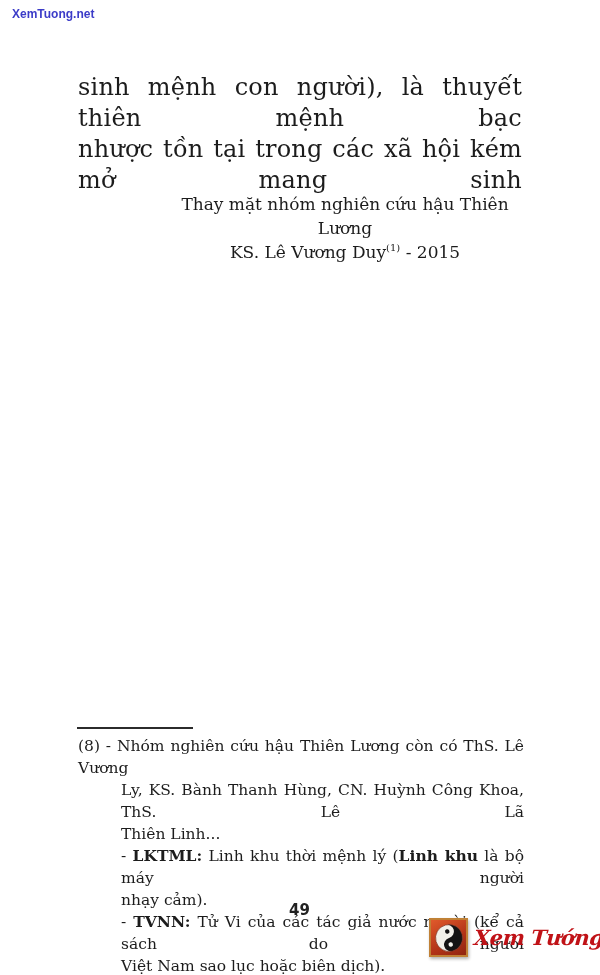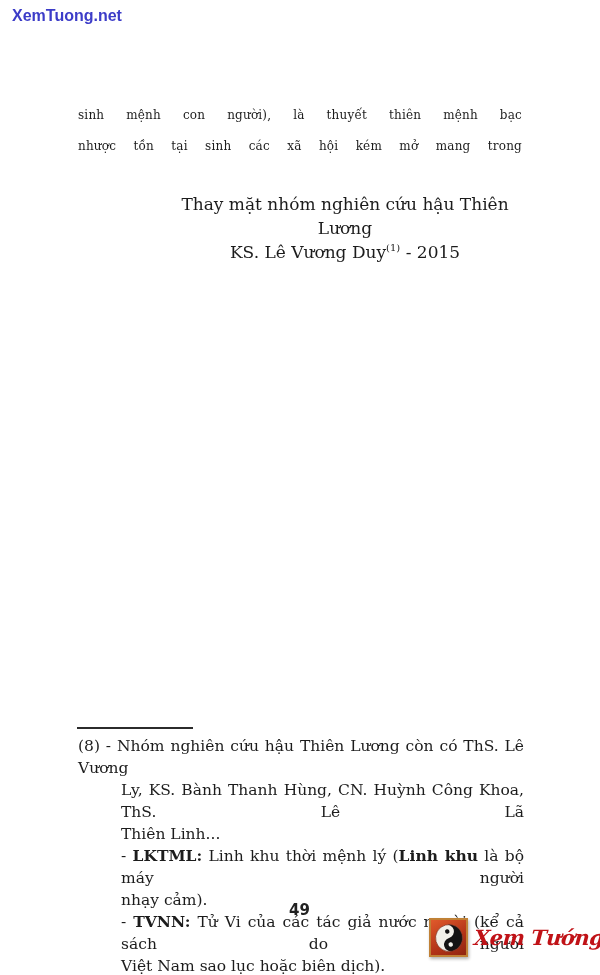--- a/index.html
+++ b/index.html
@@ -10,32 +10,32 @@
     background: #ffffff;
     font-family: "DejaVu Serif", serif;
     color: #1c1c1c;
     overflow: hidden;
   }
   .header-link {
     position: absolute;
     left: 12px;
     top: 7px;
     font-family: "Liberation Sans", sans-serif;
-    font-size: 16px;
+    font-size: 12px;
     font-weight: 700;
     color: #3c3cc8;
     text-decoration: none;
     cursor: pointer;
   }
   .main-para {
     position: absolute;
     left: 78px;
-    top: 100px;
+    top: 72px;
     width: 444px;
-    font-size: 12px;
+    font-size: 24px;
     line-height: 31px;
     letter-spacing: 0.2px;
   }
   .just { text-align: justify; text-align-last: justify; }
   .signature {
     position: absolute;
     left: 167px;
     top: 176px;
     width: 356px;
     text-align: center;
@@ -107,21 +107,21 @@
 </style>
 </head>
 <body>
 
 <div class="page">
 
   <a class="header-link">XemTuong.net</a>
 
   <div class="main-para">
     <div class="just">sinh mệnh con người), là thuyết thiên mệnh bạc</div>
-    <div class="just">nhược tồn tại sinh các xã hội kém mở mang trong</div>
+    <div class="just">nhược tồn tại trong các xã hội kém mở mang sinh</div>
   </div>
 
   <div class="signature">
     <div>Thay mặt nhóm nghiên cứu hậu Thiên Lương</div>
     <div>
       <span>KS. Lê Vương Duy</span><sup>(1)</sup><span> - 2015</span>
     </div>
   </div>
 
   <div class="fn-rule"></div>

